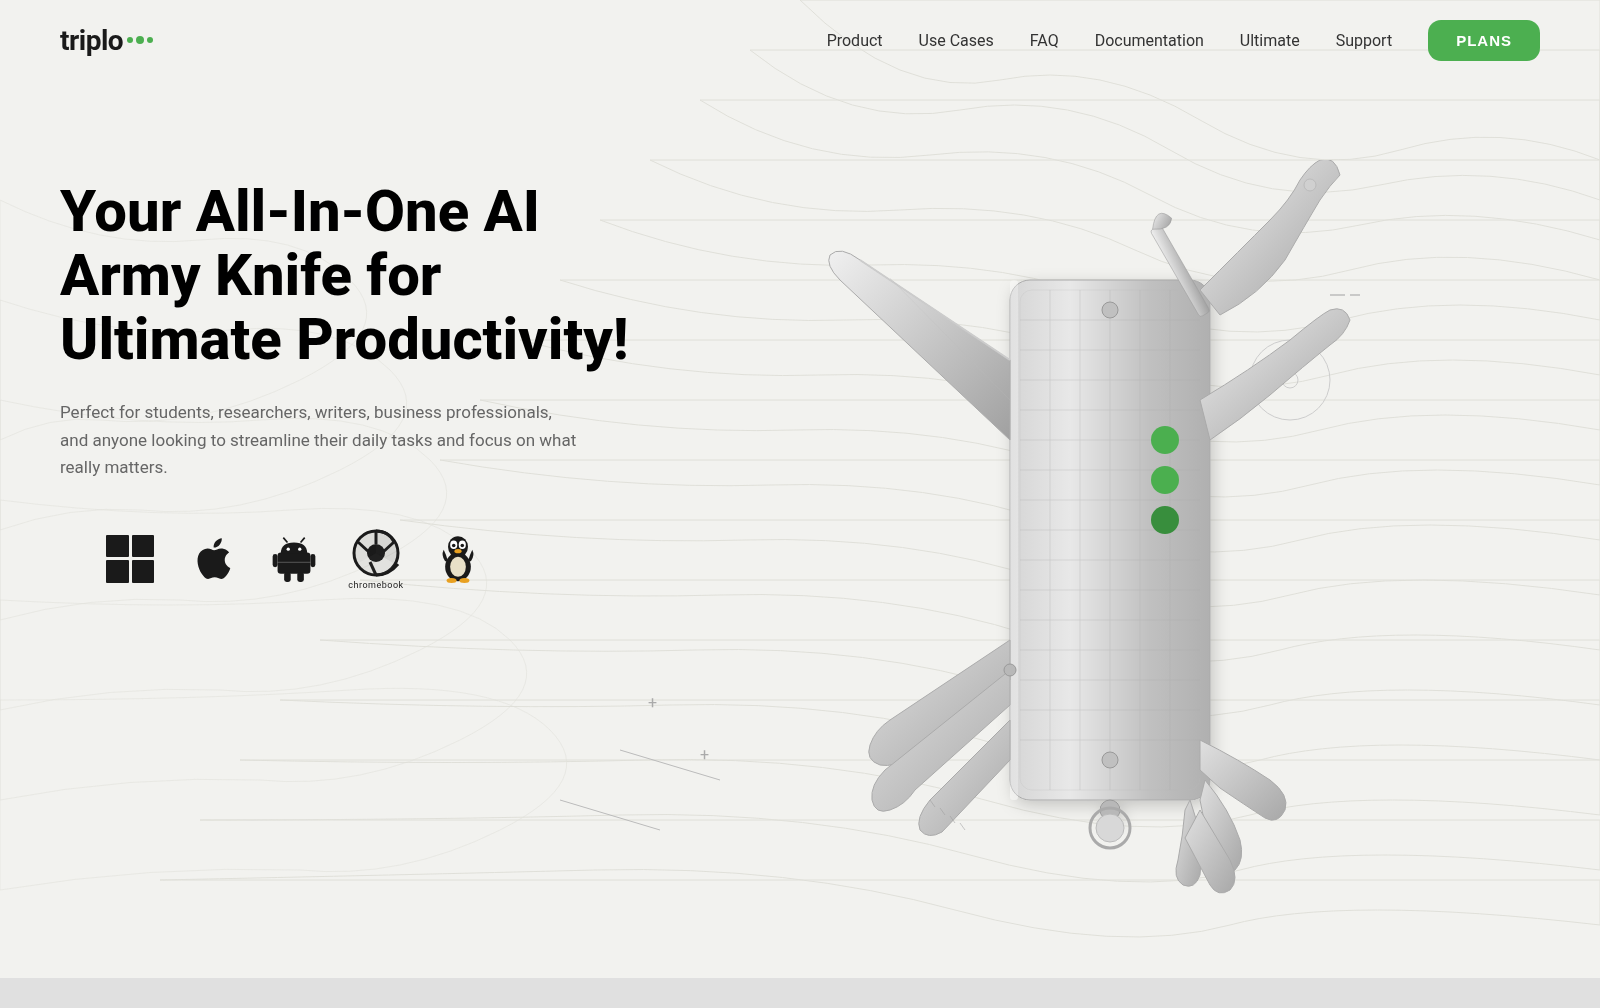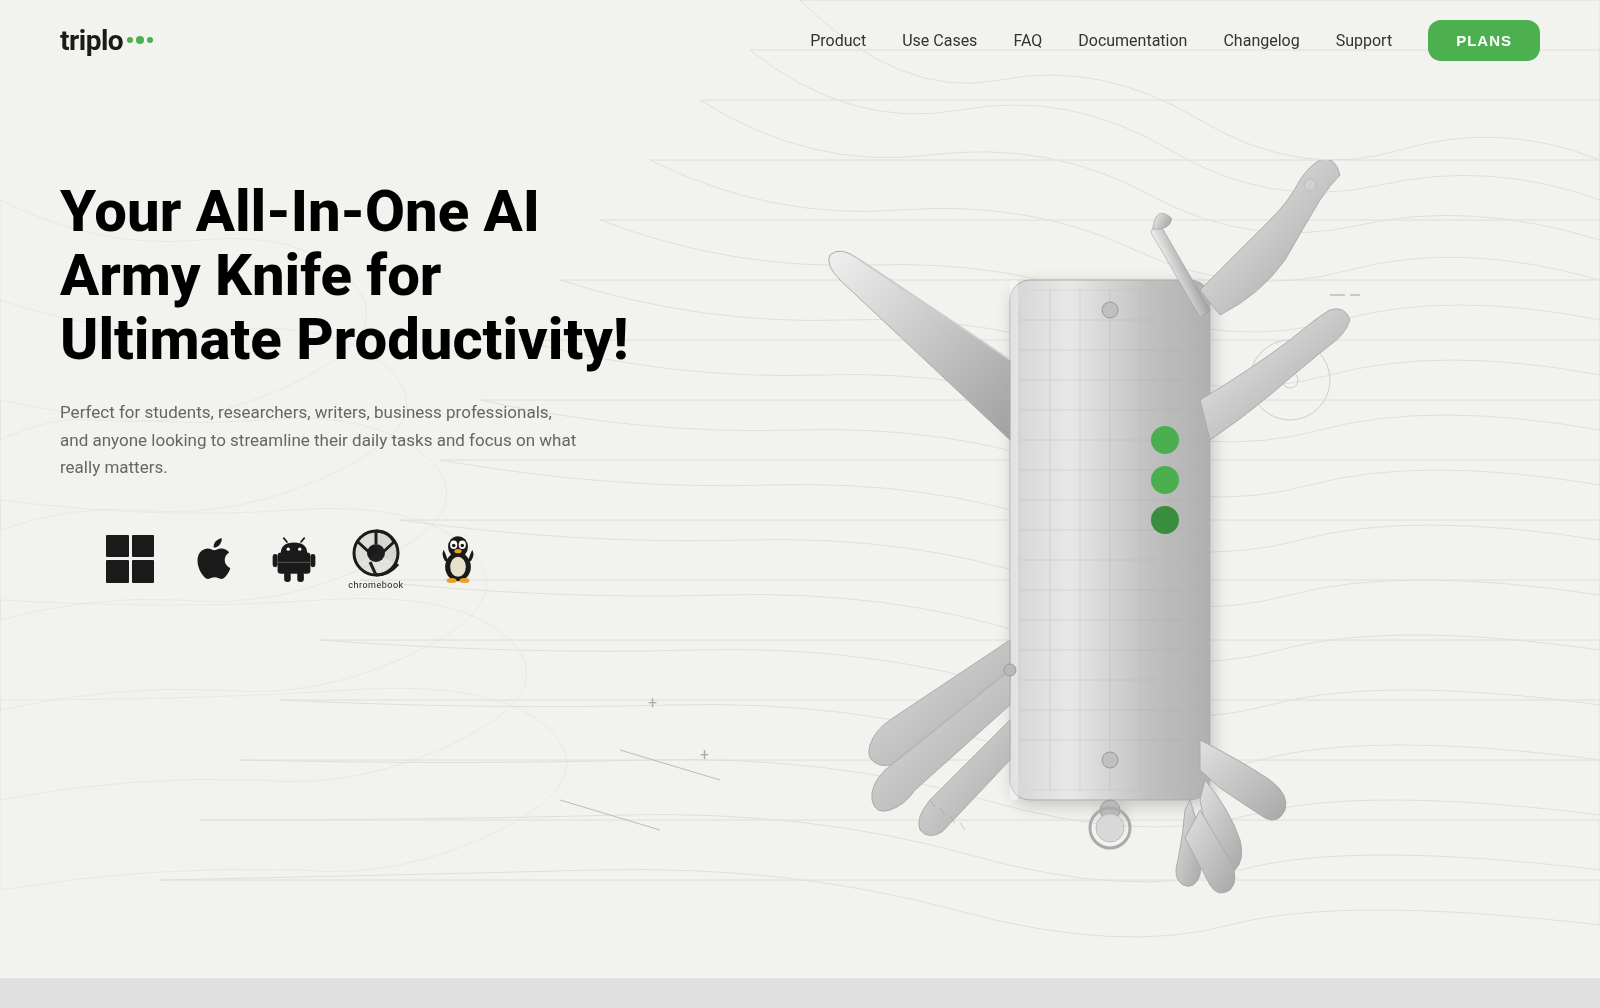--- a/index.html
+++ b/index.html
@@ -280,21 +280,21 @@
       <div class="logo-dot"></div>
       <div class="logo-dot logo-dot-sm"></div>
     </div>
   </div>
 
   <div class="nav-links">
     <a class="nav-link">Product</a>
     <a class="nav-link">Use Cases</a>
     <a class="nav-link">FAQ</a>
     <a class="nav-link">Documentation</a>
-    <a class="nav-link">Changelog</a>
+    <a class="nav-link">Ultimate</a>
     <a class="nav-link">Support</a>
     <button class="plans-btn">PLANS</button>
   </div>
 </nav>
 
 <section class="hero">
   <div class="hero-left">
     <h1 class="hero-title">Your All-In-One AI Army Knife for Ultimate Productivity!</h1>
     <p class="hero-description">Perfect for students, researchers, writers, business professionals, and anyone looking to streamline their daily tasks and focus on what really matters.</p>
 

